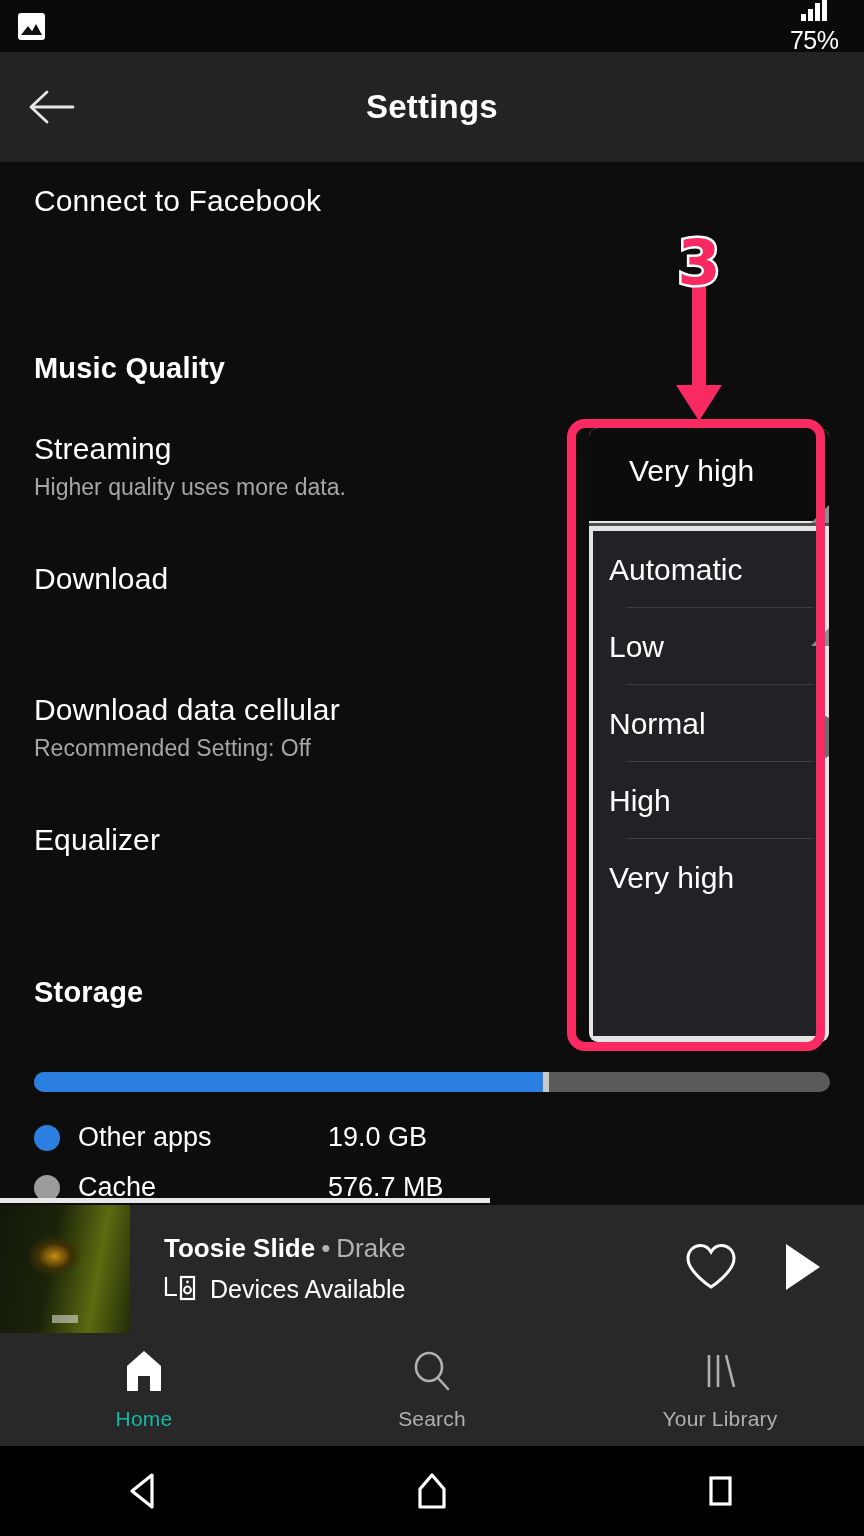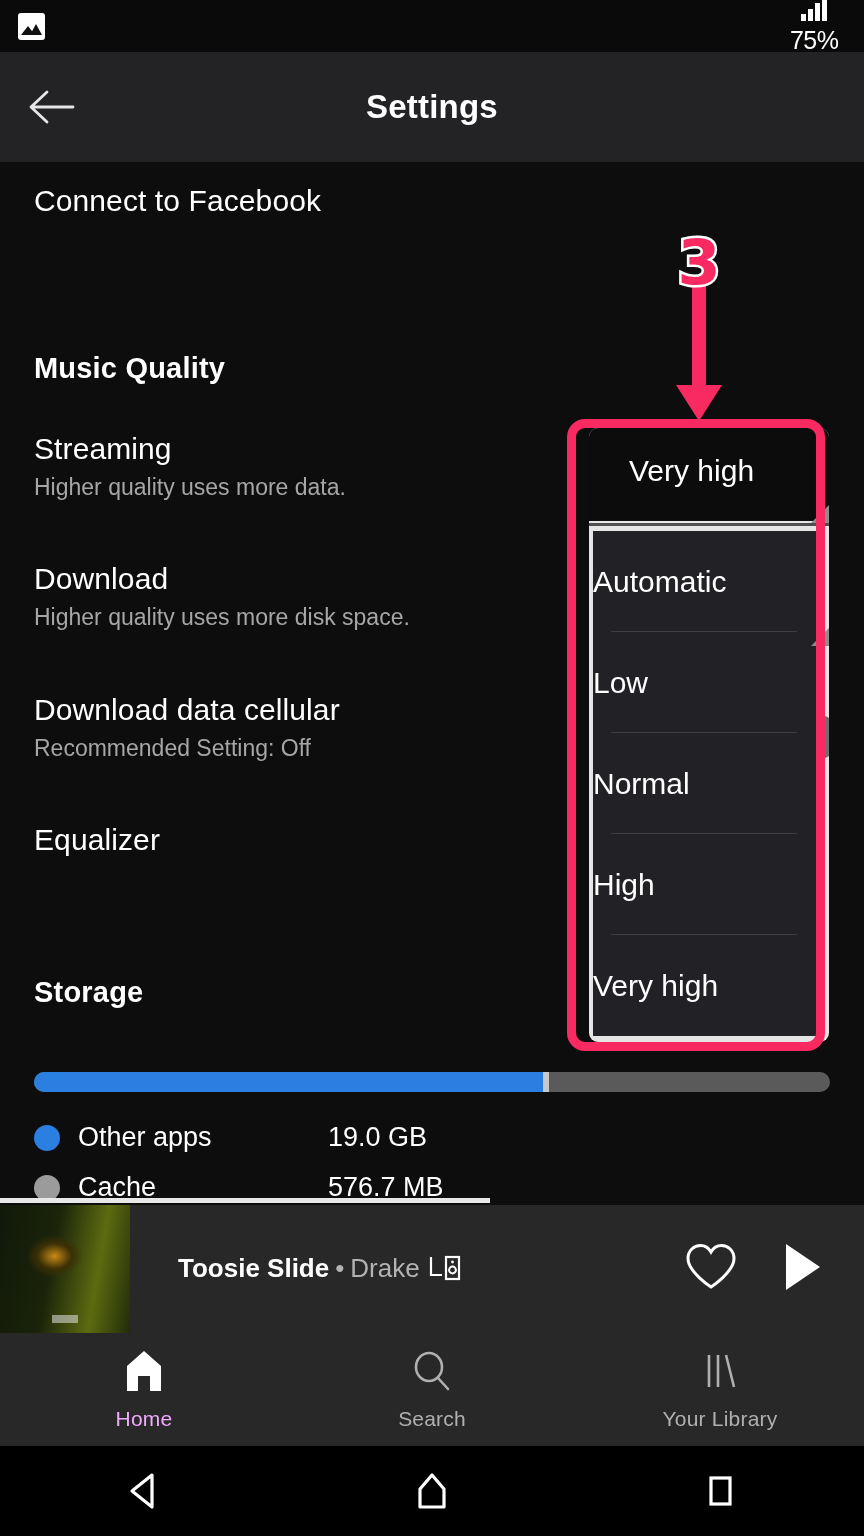--- a/index.html
+++ b/index.html
@@ -248,24 +248,25 @@
     z-index: 3;
   }
   .dd-list {
     position: absolute;
     left: 4px; top: 103px;
     width: 230px; height: 505px;
     background: #212126;
   }
   .dd-item {
     position: relative;
-    height: 101px;
+    height: 77px;
     display: flex;
     align-items: center;
     box-sizing: border-box;
+    margin-left: 16px;
   }
   .dd-item span {
     color: #ffffff;
     font-size: 30px;
   }
   .dd-sep {
     position: absolute;
     left: 18px; bottom: 0;
     width: 186px; height: 1px;
     background: #3e3e44;
@@ -320,23 +321,23 @@
       overflow: hidden;
   }
   .np-art::after {
     content: "";
     position: absolute;
     left: 52px; bottom: 10px;
     width: 26px; height: 8px;
     background: rgba(230,230,230,0.55);
   }
   .np-text {
-    margin-left: 48px;
-    display: flex;
-    flex-direction: row;
+    margin-left: 34px;
+    display: flex;
+    flex-direction: column;
     justify-content: center;
     gap: 9px;
   }
   .np-title-line {
     font-size: 26px;
     white-space: nowrap;
   }
   .np-title {
     color: #ffffff;
     font-weight: 700;
@@ -373,21 +374,21 @@
     display: flex;
     flex-direction: column;
     align-items: center;
     justify-content: center;
     gap: 10px;
   }
   .tab-label {
     font-size: 21px;
     letter-spacing: 0.2px;
   }
-  .tab.active .tab-label { color: #f0abfc; }
+  .tab.active .tab-label { color: #14b8a6; }
   .tab .tab-label { color: #b0b0b0; }
 
   
   .sysnav {
     position: absolute;
     left: 0; top: 1446px;
     width: 864px; height: 90px;
     background: #000000;
     display: flex;
     align-items: center;
@@ -457,21 +458,20 @@
       <div class="section-head">Music Quality</div>
     </div>
 
     <div class="row" style="top:270px">
       <div class="row-title">Streaming</div>
       <div class="row-sub">Higher quality uses more data.</div>
     </div>
 
     <div class="row" style="top:400px">
       <div class="row-title">Download</div>
-      <div class="row-sub">Higher quality uses more disk space.</div>
     </div>
 
     <div class="row" style="top:531px">
       <div class="row-title">Download data cellular</div>
       <div class="row-sub">Recommended Setting: Off</div>
     </div>
 
     <div class="row" style="top:661px">
       <div class="row-title">Equalizer</div>
     </div>
@@ -552,20 +552,21 @@
       </div>
       <div class="np-device-line">
         <span>
           <svg width="32" height="28" viewBox="0 0 32 28">
             <path d="M2 4 V22 H13" fill="none" stroke="#fff" stroke-width="2.2"></path>
             <rect x="17" y="4" width="13" height="22" fill="none" stroke="#fff" stroke-width="2.2"></rect>
             <circle cx="23.5" cy="17" r="3.4" fill="none" stroke="#fff" stroke-width="2"></circle>
             <circle cx="23.5" cy="9" r="1.4" fill="#fff"></circle>
           </svg>
         </span>
+        <span class="np-device-text">Devices Available</span>
       </div>
     </div>
     <div class="np-actions">
       <span>
         <svg width="54" height="50" viewBox="0 0 54 50">
           <path d="M27 45 C27 45 4 30 4 16.5 C4 8.5 10 3.5 16.5 3.5 C21.5 3.5 25 6.5 27 10 C29 6.5 32.5 3.5 37.5 3.5 C44 3.5 50 8.5 50 16.5 C50 30 27 45 27 45 Z" fill="none" stroke="#ffffff" stroke-width="3"></path>
         </svg>
       </span>
       <span>
         <svg width="42" height="50" viewBox="0 0 42 50">

